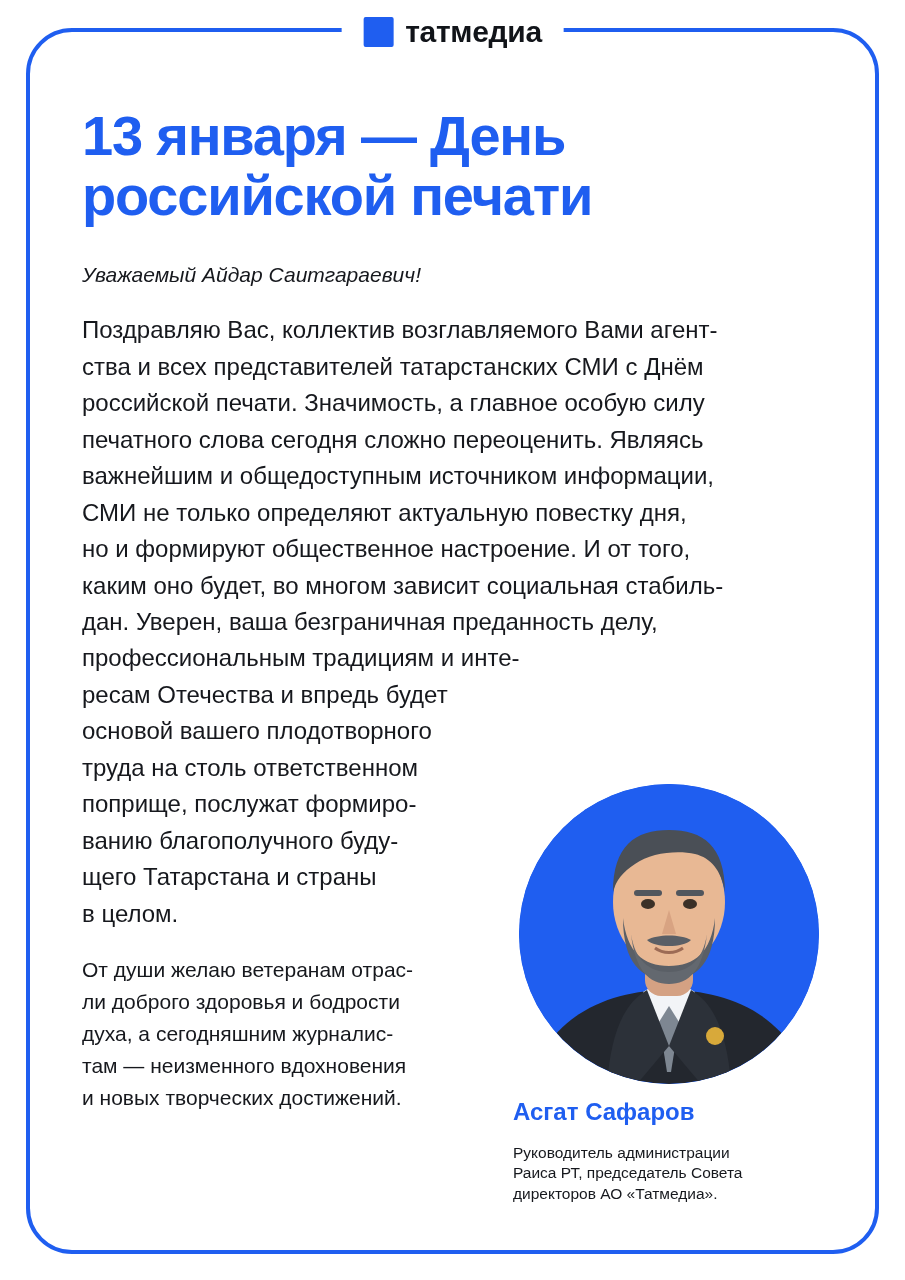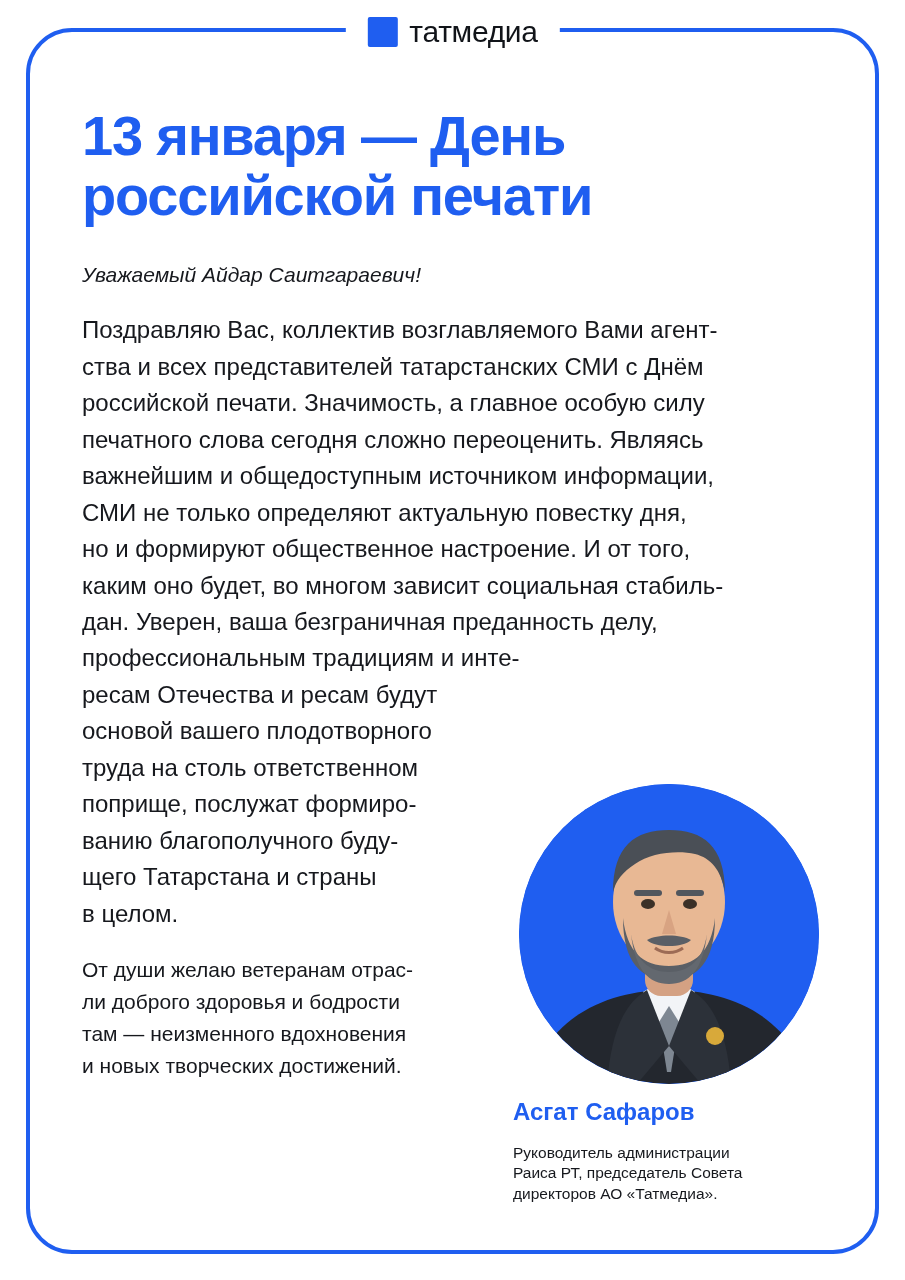--- a/index.html
+++ b/index.html
@@ -49,21 +49,21 @@
   }
   .brand-mark {
     width: 30px;
     height: 30px;
     background: #1f5ef0;
     border-radius: 2px;
     flex: 0 0 auto;
   }
   .brand-name {
     font-size: 30px;
-    font-weight: normal;
+    font-weight: bold;
     color: #111419;
     letter-spacing: -0.3px;
     line-height: 1;
     white-space: nowrap;
   }
 
   .content {
     box-sizing: border-box;
     padding: 74px 52px 30px 52px;
     height: 100%;
@@ -224,31 +224,32 @@
         <span class="ln">Поздравляю Вас, коллектив возглавляемого Вами агент-</span>
         <span class="ln">ства и всех представителей татарстанских СМИ с Днём</span>
         <span class="ln">российской печати. Значимость, а главное особую силу</span>
         <span class="ln">печатного слова сегодня сложно переоценить. Являясь</span>
         <span class="ln">важнейшим и общедоступным источником информации,</span>
         <span class="ln">СМИ не только определяют актуальную повестку дня,</span>
         <span class="ln">но и формируют общественное настроение. И от того,</span>
         <span class="ln">каким оно будет, во многом зависит социальная стабиль-</span>
         <span class="ln">дан. Уверен, ваша безграничная преданность делу,</span>
         <span class="ln">профессиональным традициям и инте-</span>
-        <span class="ln">ресам Отечества и ресам будут</span>
+        <span class="ln">ресам Отечества и впредь будет</span>
         <span class="ln">основой вашего плодотворного</span>
         <span class="ln">труда на столь ответственном</span>
         <span class="ln">поприще, послужат формиро-</span>
         <span class="ln">ванию благополучного буду-</span>
         <span class="ln">щего Татарстана и страны</span>
         <span class="ln">в целом.</span>
       </p>
 
       <p class="closing">
         <span class="ln">От души желаю ветеранам отрас-</span>
         <span class="ln">ли доброго здоровья и бодрости</span>
+        <span class="ln">духа, а сегодняшним журналис-</span>
         <span class="ln">там — неизменного вдохновения</span>
         <span class="ln">и новых творческих достижений.</span>
       </p>
 
     </div>
   </div>
 </div>
 
 </body></html>

